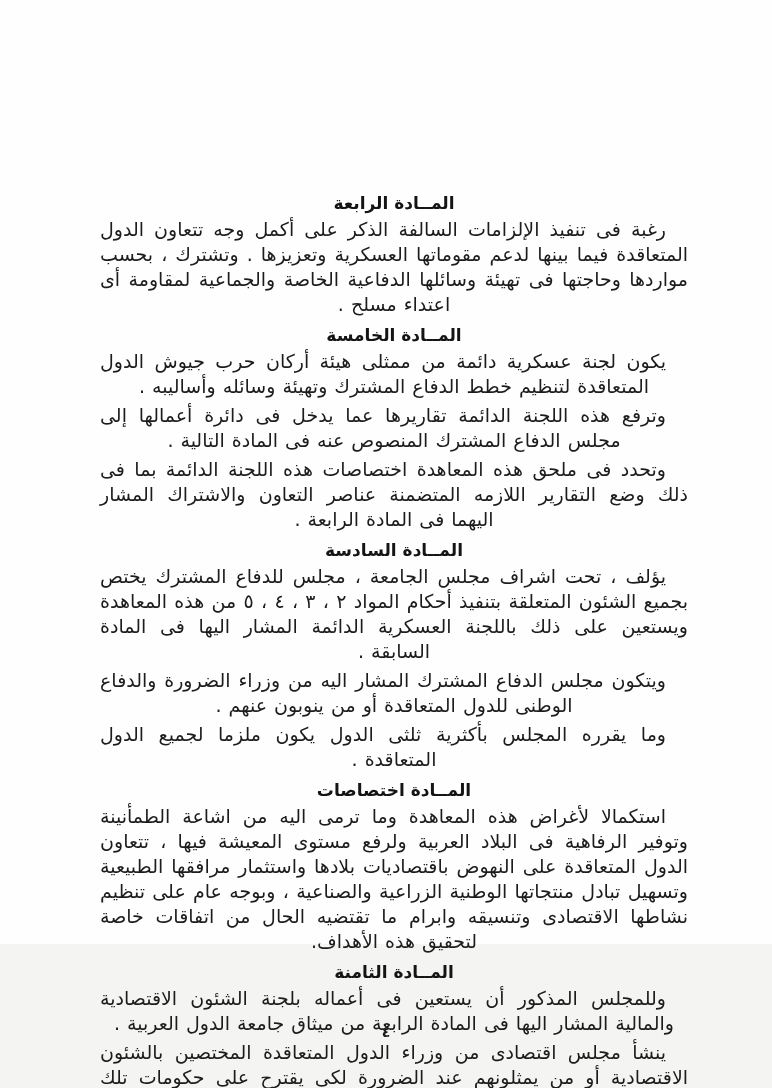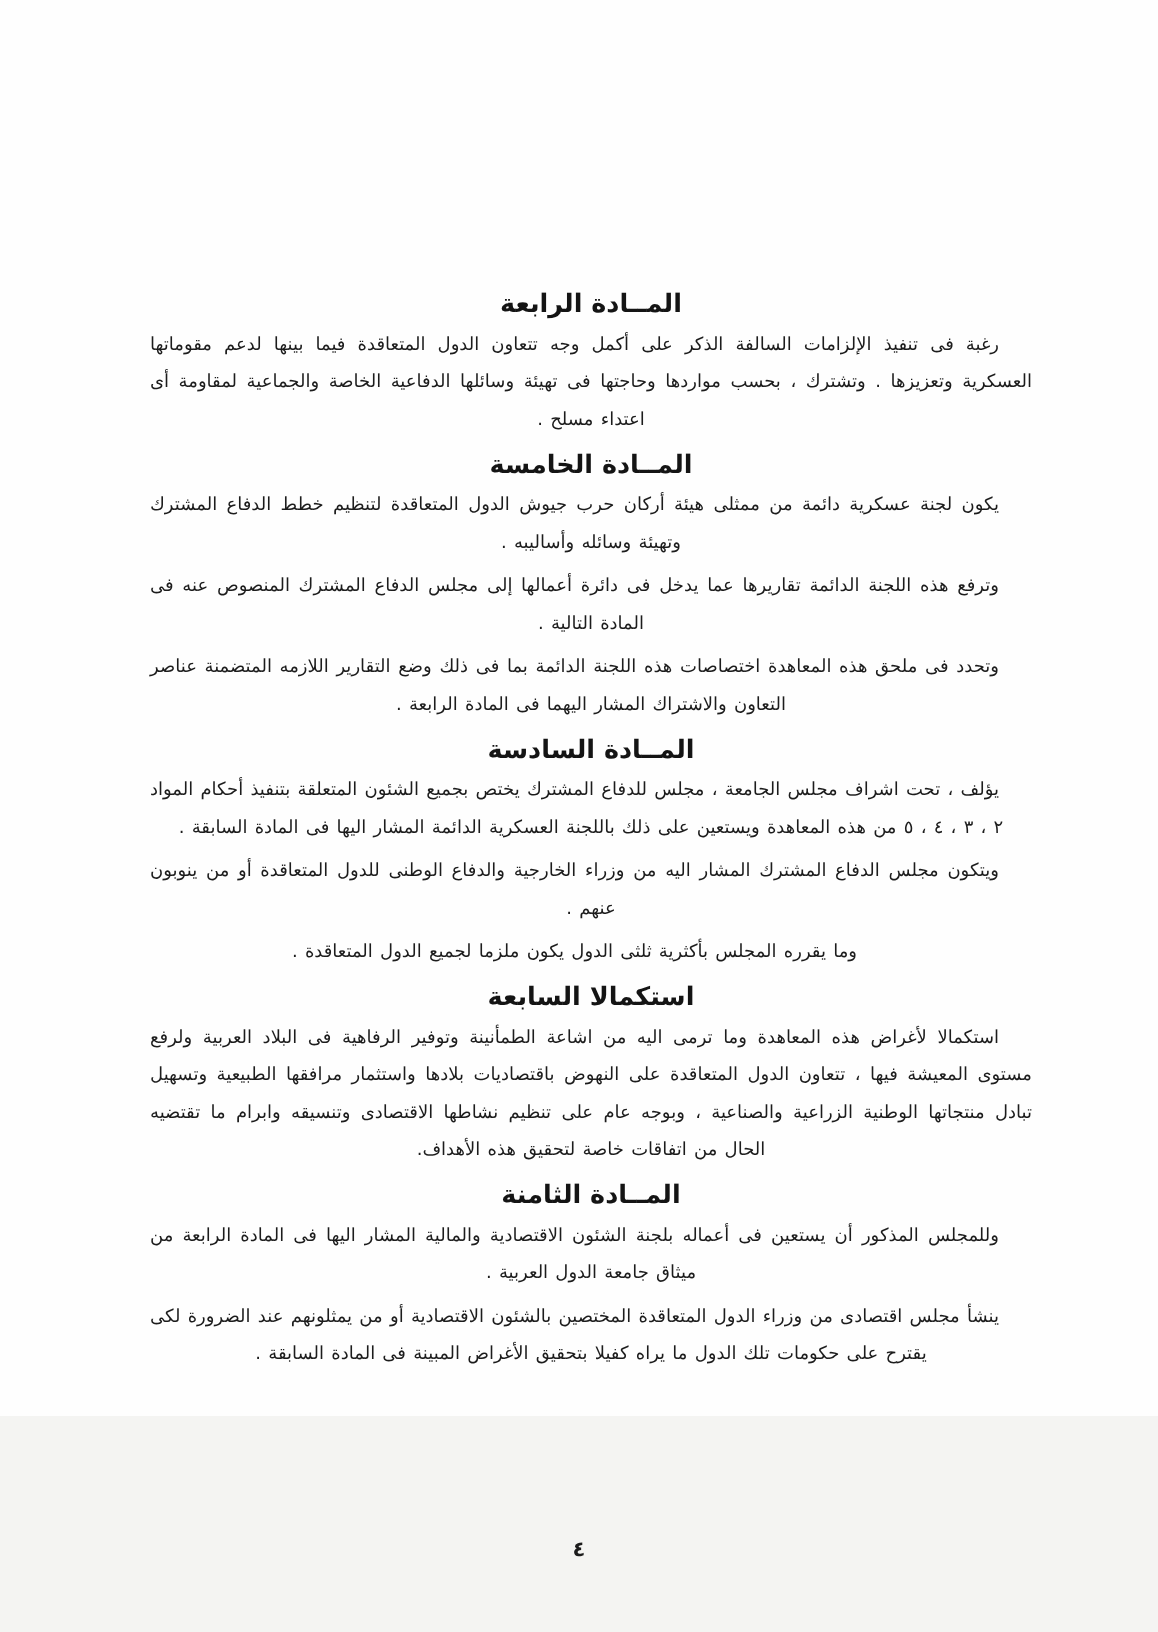--- a/index.html
+++ b/index.html
@@ -31,21 +31,21 @@
     font-weight: bold;
     text-align: center;
     margin: 9px 0 4px 0;
     color: #141414;
     letter-spacing: 0.5px;
   }
   .article:first-child .article-title {
     margin-top: 0;
   }
   .content p {
-    font-size: 12px;
+    font-size: 19px;
     line-height: 25px;
     margin: 0 0 4px 0;
     text-align: justify;
     text-align-last: center;
     text-indent: 22px;
     word-spacing: 1px;
   }
   .page-footer {
     position: absolute;
     top: 1022px;
@@ -74,26 +74,26 @@
     <section class="article">
       <h2 class="article-title">المــادة الخامسة</h2>
       <p>يكون لجنة عسكرية دائمة من ممثلى هيئة أركان حرب جيوش الدول المتعاقدة لتنظيم خطط الدفاع المشترك وتهيئة وسائله وأساليبه .</p>
       <p>وترفع هذه اللجنة الدائمة تقاريرها عما يدخل فى دائرة أعمالها إلى مجلس الدفاع المشترك المنصوص عنه فى المادة التالية .</p>
       <p>وتحدد فى ملحق هذه المعاهدة اختصاصات هذه اللجنة الدائمة بما فى ذلك وضع التقارير اللازمه المتضمنة عناصر التعاون والاشتراك المشار اليهما فى المادة الرابعة .</p>
     </section>
 
     <section class="article">
       <h2 class="article-title">المــادة السادسة</h2>
       <p>يؤلف ، تحت اشراف مجلس الجامعة ، مجلس للدفاع المشترك يختص بجميع الشئون المتعلقة بتنفيذ أحكام المواد ٢ ، ٣ ، ٤ ، ٥ من هذه المعاهدة ويستعين على ذلك باللجنة العسكرية الدائمة المشار اليها فى المادة السابقة .</p>
-      <p>ويتكون مجلس الدفاع المشترك المشار اليه من وزراء الخارجية والدفاع الوطنى للدول المتعاقدة أو من ينوبون عنهم .</p>
+      <p>ويتكون مجلس الدفاع المشترك المشار اليه من وزراء الضرورة والدفاع الوطنى للدول المتعاقدة أو من ينوبون عنهم .</p>
       <p>وما يقرره المجلس بأكثرية ثلثى الدول يكون ملزما لجميع الدول المتعاقدة .</p>
     </section>
 
     <section class="article">
-      <h2 class="article-title">استكمالا السابعة</h2>
+      <h2 class="article-title">المــادة اختصاصات</h2>
       <p>استكمالا لأغراض هذه المعاهدة وما ترمى اليه من اشاعة الطمأنينة وتوفير الرفاهية فى البلاد العربية ولرفع مستوى المعيشة فيها ، تتعاون الدول المتعاقدة على النهوض باقتصاديات بلادها واستثمار مرافقها الطبيعية وتسهيل تبادل منتجاتها الوطنية الزراعية والصناعية ، وبوجه عام على تنظيم نشاطها الاقتصادى وتنسيقه وابرام ما تقتضيه الحال من اتفاقات خاصة لتحقيق هذه الأهداف.</p>
     </section>
 
     <section class="article">
       <h2 class="article-title">المــادة الثامنة</h2>
       <p>وللمجلس المذكور أن يستعين فى أعماله بلجنة الشئون الاقتصادية والمالية المشار اليها فى المادة الرابعة من ميثاق جامعة الدول العربية .</p>
       <p>ينشأ مجلس اقتصادى من وزراء الدول المتعاقدة المختصين بالشئون الاقتصادية أو من يمثلونهم عند الضرورة لكى يقترح على حكومات تلك الدول ما يراه كفيلا بتحقيق الأغراض المبينة فى المادة السابقة .</p>
     </section>
 
   </main>

